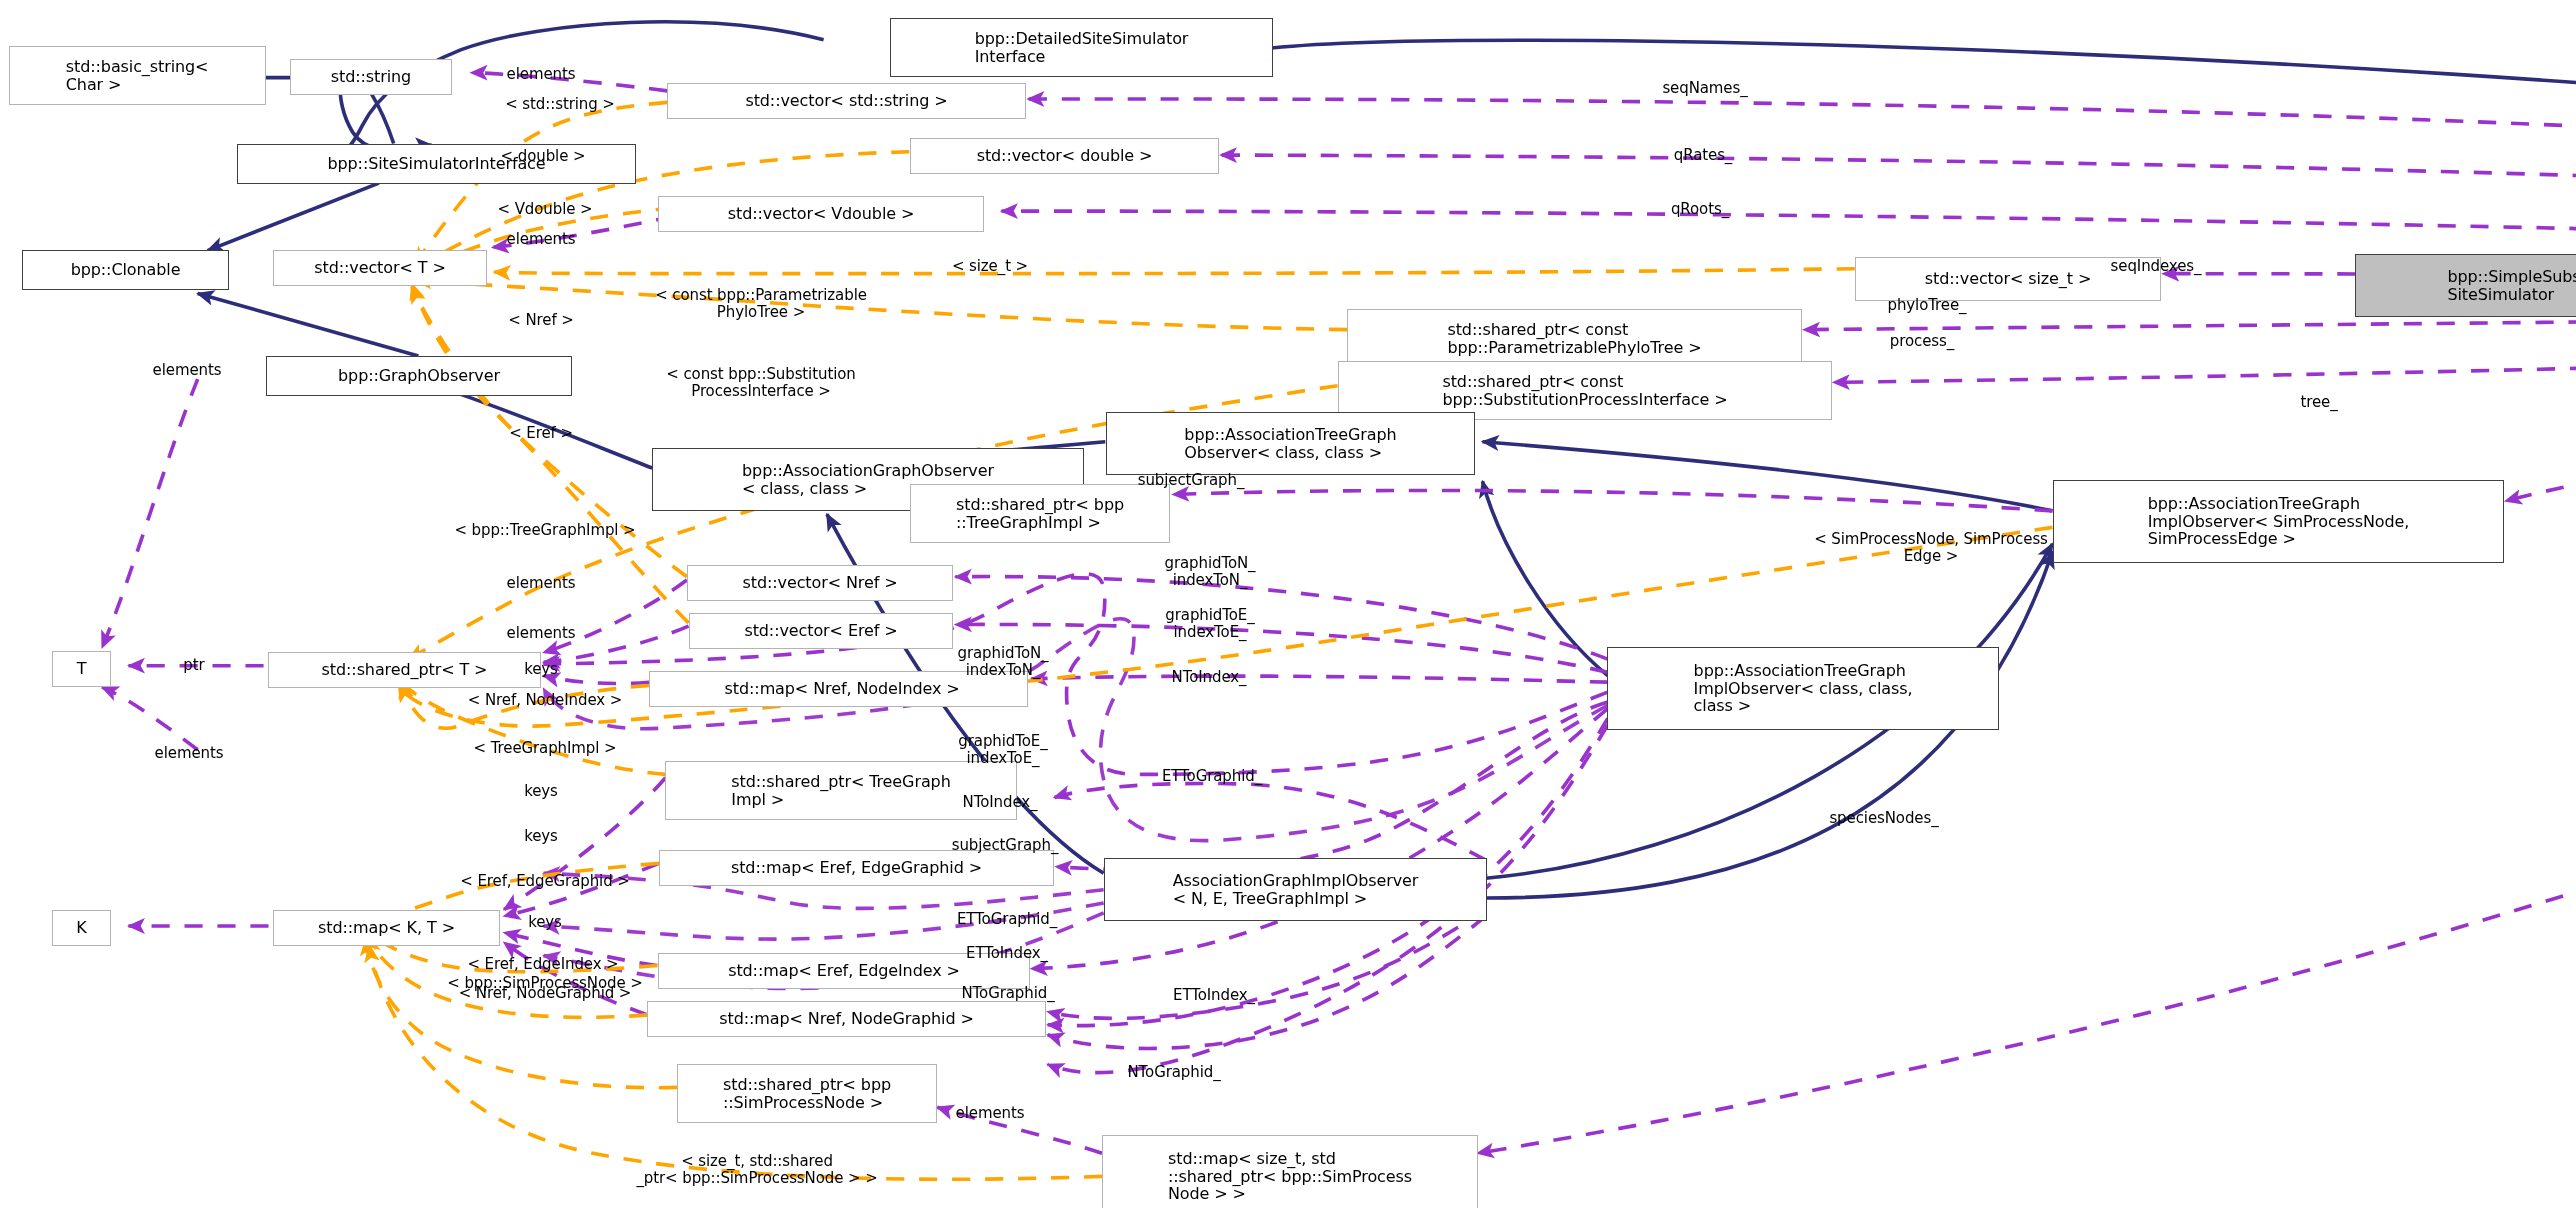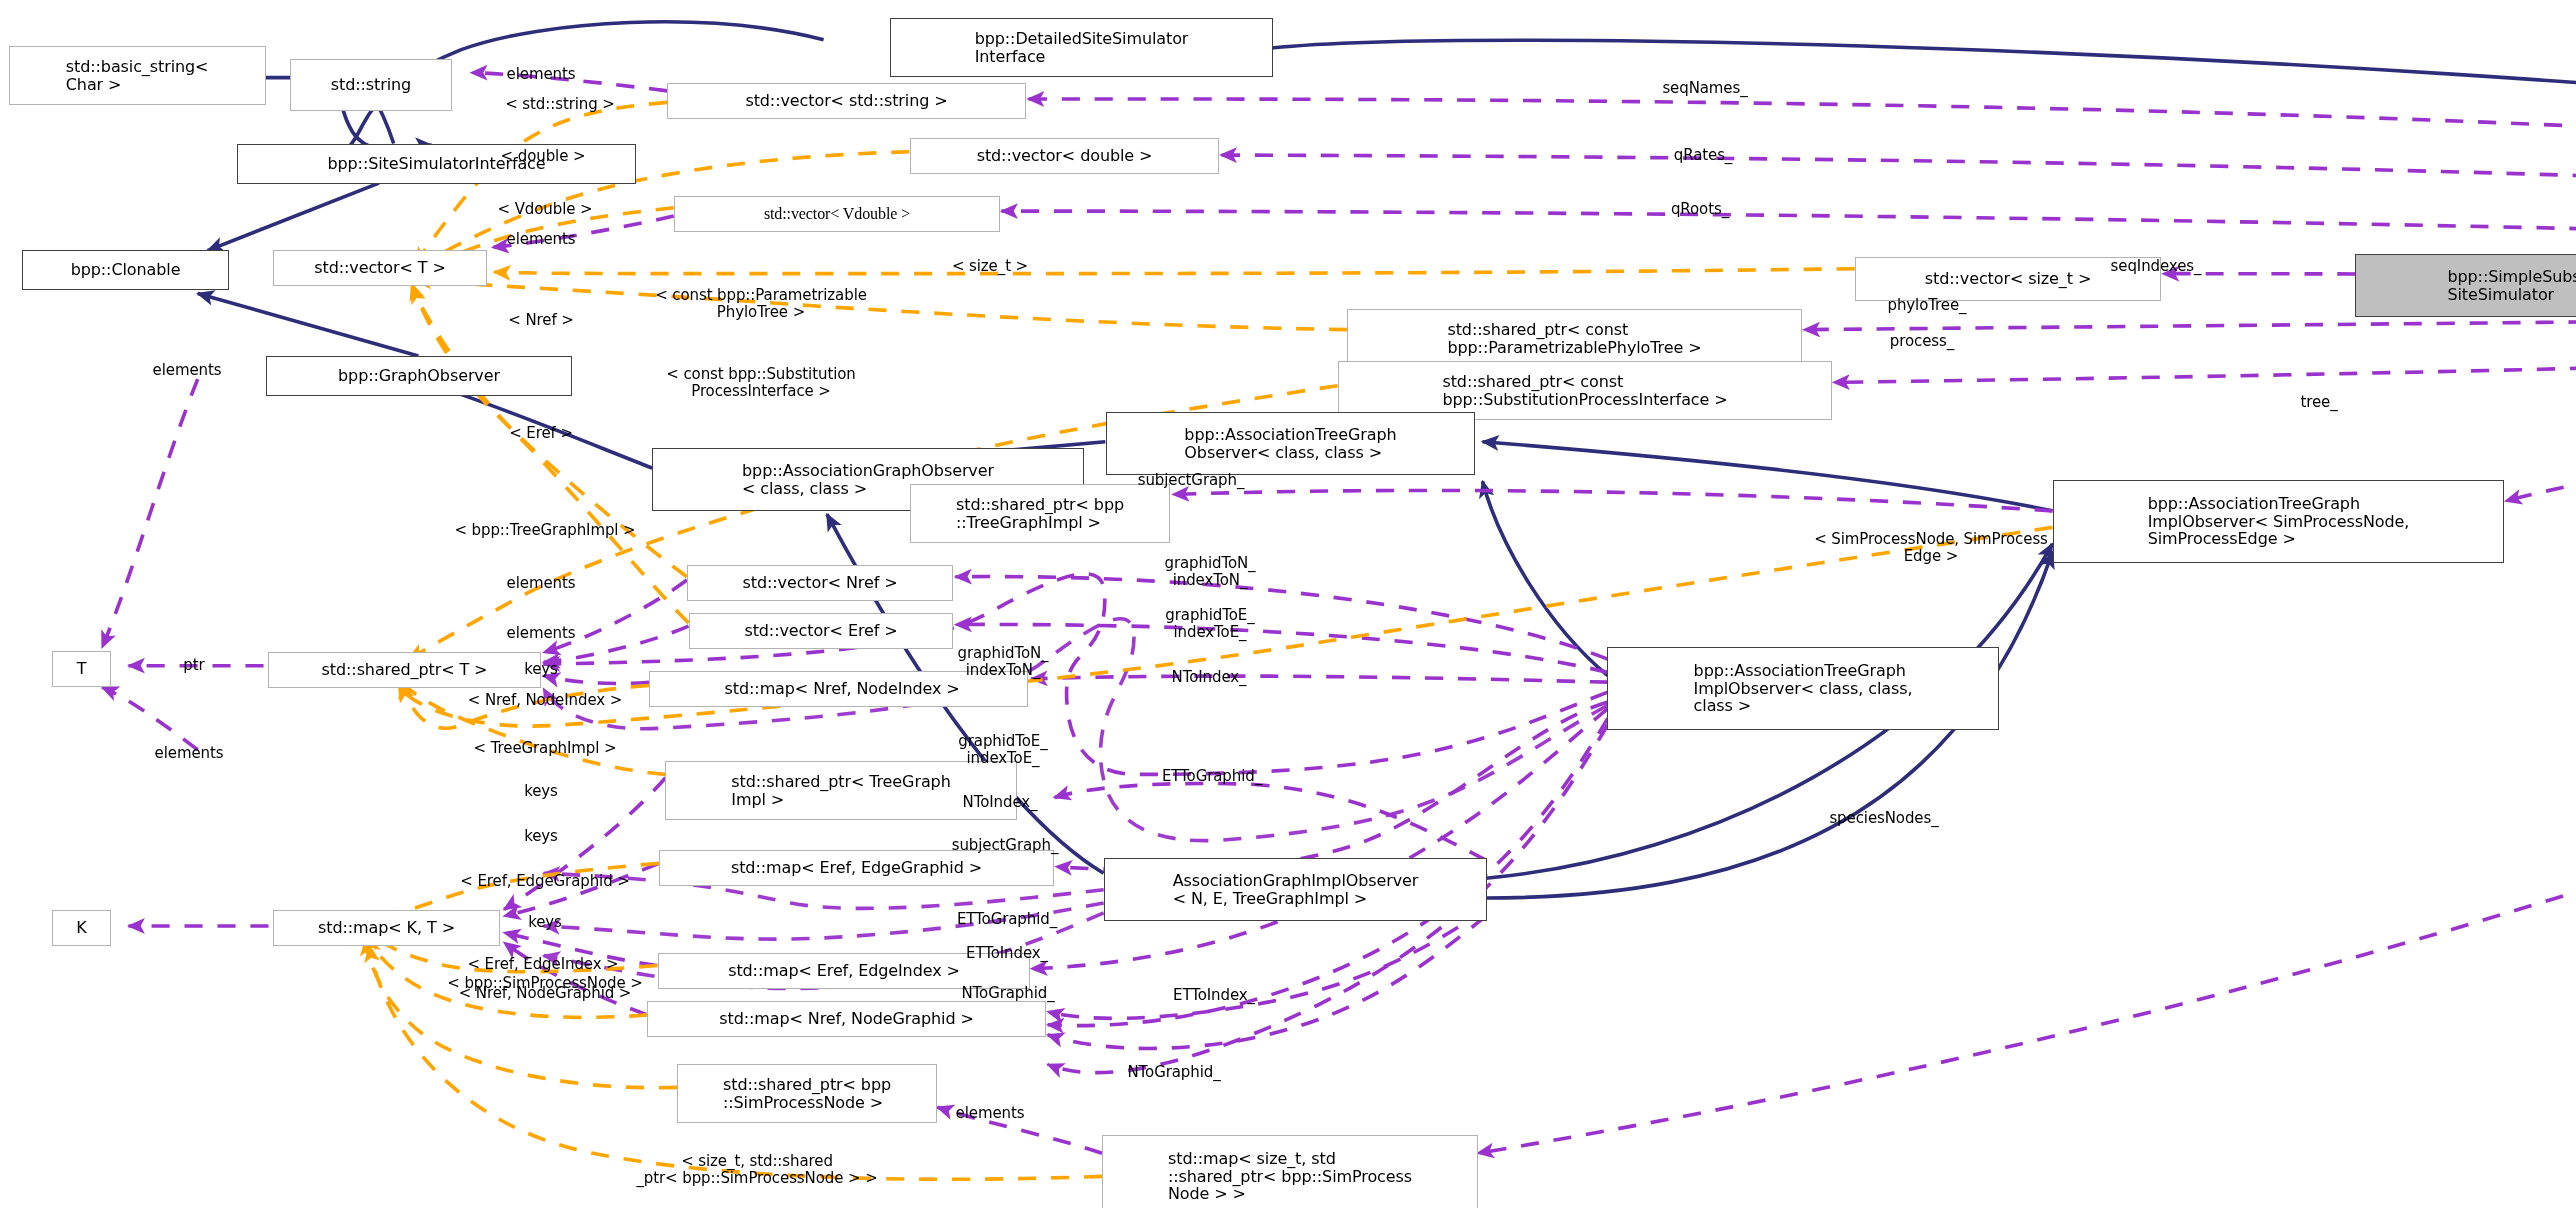--- a/index.html
+++ b/index.html
@@ -155,30 +155,30 @@
       <path d="M1246,333 C1300,340 1360,348 1420,352 C1480,356 1520,350 1540,340" marker-end="url(#ah-orange)" opacity="0"></path>
       <path d="M2300,400 C2100,400 1900,420 1760,440 C1700,448 1664,452 1646,454" marker-end="url(#ah-orange)" opacity="0"></path>
       <path d="M1246,338 C1280,350 1330,362 1380,364 C1440,366 1520,350 1560,342" marker-end="url(#ah-orange)" opacity="0"></path>
       <path d="M1246,336 C1300,348 1380,358 1450,350 C1520,342 1580,330 1620,330" marker-end="url(#ah-orange)" opacity="0"></path>
     </g>
   </svg>
 
   <div id="nodes">
       <div class="node" style="left: 8.6px; top: 46px; width: 257px; height: 59px;">std::basic_string&lt;
 Char &gt;</div>
-      <div class="node" style="left: 290px; top: 59px; width: 162px; height: 52px;">std::string</div>
+      <div class="node" style="left: 290px; top: 59px; width: 162px; height: 36px;">std::string</div>
       <div class="node solid" style="left: 237px; top: 144px; width: 399px; height: 40px;">bpp::SiteSimulatorInterface</div>
       <div class="node solid" style="left: 22px; top: 250px; width: 207px; height: 40px;">bpp::Clonable</div>
       <div class="node" style="left: 273px; top: 250px; width: 214px; height: 36px;">std::vector&lt; T &gt;</div>
       <div class="node solid" style="left: 266px; top: 356px; width: 306px; height: 40px;">bpp::GraphObserver</div>
       <div class="node solid" style="left: 890px; top: 18px; width: 383px; height: 59px;">bpp::DetailedSiteSimulator
 Interface</div>
       <div class="node" style="left: 667px; top: 83px; width: 359px; height: 36px;">std::vector&lt; std::string &gt;</div>
       <div class="node" style="left: 910px; top: 138px; width: 309px; height: 36px;">std::vector&lt; double &gt;</div>
-      <div class="node" style="left: 674px; top: 196px; width: 326px; height: 36px; font-family: Liberation Serif, serif;">std::vector&lt; Vdouble &gt;</div>
+      <div class="node" style="left: 658px; top: 196px; width: 326px; height: 36px;">std::vector&lt; Vdouble &gt;</div>
       <div class="node" style="left: 1855px; top: 257px; width: 306px; height: 44px;">std::vector&lt; size_t &gt;</div>
       <div class="node" style="left: 1347px; top: 309px; width: 455px; height: 59px;">std::shared_ptr&lt; const
 bpp::ParametrizablePhyloTree &gt;</div>
       <div class="node" style="left: 1338px; top: 361px; width: 494px; height: 59px;">std::shared_ptr&lt; const
 bpp::SubstitutionProcessInterface &gt;</div>
       <div class="node solid" style="left: 652px; top: 448px; width: 432px; height: 63px;">bpp::AssociationGraphObserver
 &lt; class, class &gt;</div>
       <div class="node solid" style="left: 1106px; top: 412px; width: 369px; height: 63px;">bpp::AssociationTreeGraph
 Observer&lt; class, class &gt;</div>
       <div class="node" style="left: 910px; top: 484px; width: 260px; height: 59px;">std::shared_ptr&lt; bpp

